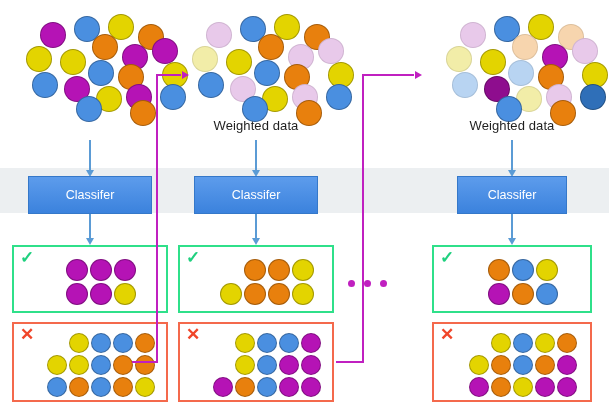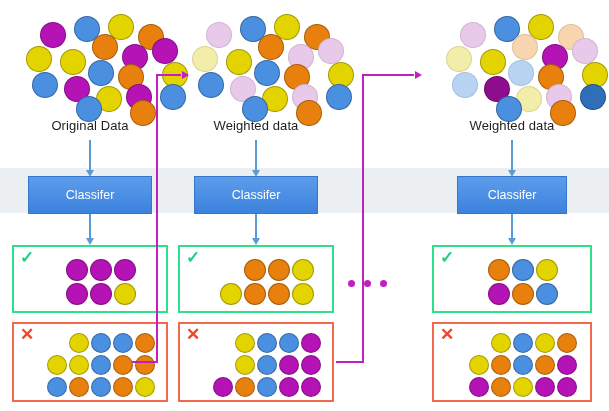--- a/index.html
+++ b/index.html
@@ -94,21 +94,20 @@
       <div class="dot" style="left: 52px; top: 72px; width: 26px; height: 26px; background: rgb(181, 19, 181); border: 1px solid rgba(0, 0, 0, 0.28);"></div>
       <div class="dot" style="left: 76px; top: 56px; width: 26px; height: 26px; background: rgb(74, 143, 224); border: 1px solid rgba(0, 0, 0, 0.28);"></div>
       <div class="dot" style="left: 106px; top: 60px; width: 26px; height: 26px; background: rgb(232, 128, 13); border: 1px solid rgba(0, 0, 0, 0.28);"></div>
       <div class="dot" style="left: 150px; top: 58px; width: 26px; height: 26px; background: rgb(227, 212, 0); border: 1px solid rgba(0, 0, 0, 0.28);"></div>
       <div class="dot" style="left: 84px; top: 82px; width: 26px; height: 26px; background: rgb(227, 212, 0); border: 1px solid rgba(0, 0, 0, 0.28);"></div>
       <div class="dot" style="left: 114px; top: 80px; width: 26px; height: 26px; background: rgb(181, 19, 181); border: 1px solid rgba(0, 0, 0, 0.28);"></div>
       <div class="dot" style="left: 148px; top: 80px; width: 26px; height: 26px; background: rgb(74, 143, 224); border: 1px solid rgba(0, 0, 0, 0.28);"></div>
       <div class="dot" style="left: 64px; top: 92px; width: 26px; height: 26px; background: rgb(74, 143, 224); border: 1px solid rgba(0, 0, 0, 0.28);"></div>
       <div class="dot" style="left: 118px; top: 96px; width: 26px; height: 26px; background: rgb(232, 128, 13); border: 1px solid rgba(0, 0, 0, 0.28);"></div>
     </div>
-    <div class="stage-label" style="left: 12px; top: 118px; width: 156px;">Original Data</div>
     <div class="arrow-v" style="left: 89px; top: 140px; height: 32px;"></div>
     <div class="arrow-head-down" style="left: 85.5px; top: 170px;"></div>
     <div class="classifier" style="left: 28px; top: 176px; width: 124px;">
       <span>Classifer</span>
     </div>
     <div class="arrow-v" style="left: 89px; top: 214px; height: 28px;"></div>
     <div class="arrow-head-down" style="left: 85.5px; top: 238px;"></div>
     <div class="resbox good" style="left: 12px; top: 245px; width: 156px; height: 68px;">
       <div class="mark check">✓</div>
       <div class="grid-dot" style="left: 52px; top: 12px; width: 22px; height: 22px; background: rgb(181, 19, 181); border: 1px solid rgba(0, 0, 0, 0.28);"></div>

